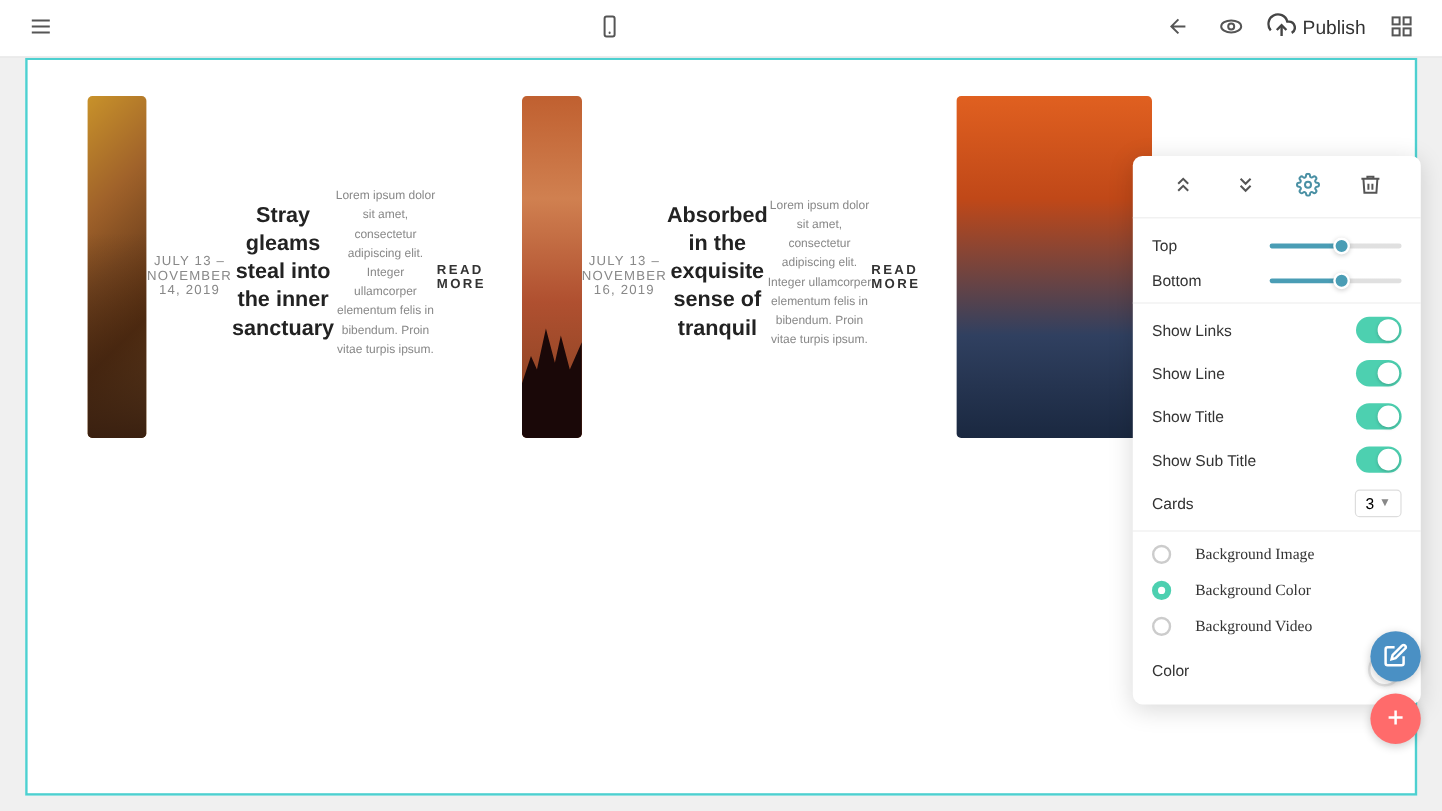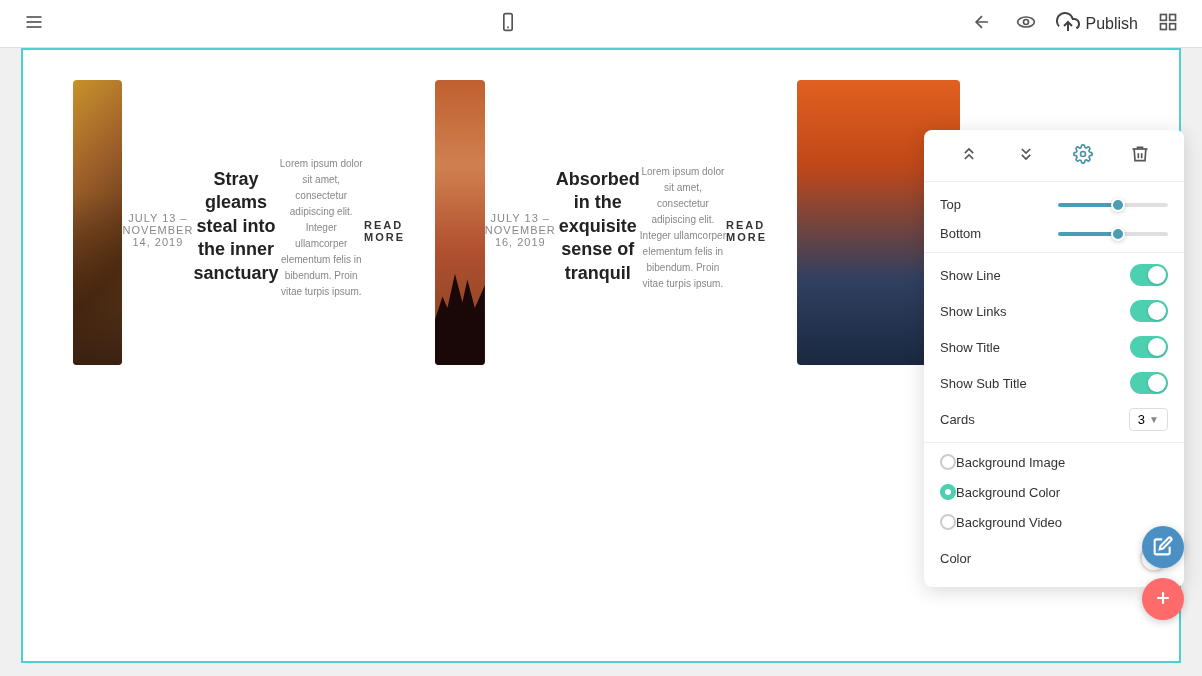--- a/index.html
+++ b/index.html
@@ -141,21 +141,21 @@
     }
 
     
     .floating-toolbar {
       position: absolute;
       top: 82px;
       right: 18px;
       background: #fff;
       border-radius: 8px;
       box-shadow: 0 4px 20px rgba(0,0,0,0.15);
-      width: 260px;
+      width: 240px;
       z-index: 100;
     }
 
     .toolbar-icons {
       display: flex;
       align-items: center;
       justify-content: space-around;
       padding: 10px 16px;
       border-bottom: 1px solid #eee;
     }
@@ -248,22 +248,23 @@
     }
     .cards-select-arrow {
       color: #888;
       font-size: 10px;
     }
 
     
     .radio-row {
       display: flex;
       align-items: center;
-      gap: 0;
+      gap: 20px;
       padding: 7px 16px;
+      font-family: Liberation Serif, serif;
     }
     .radio-circle {
       width: 16px; height: 16px;
       border-radius: 50%;
       border: 2px solid #ccc;
       background: #fff;
       flex-shrink: 0;
     }
     .radio-circle.selected {
       border-color: #4dd0b0;
@@ -485,26 +486,26 @@
         <div class="slider-container">
           <div class="slider-track filled">
             <div class="slider-thumb bottom"></div>
           </div>
         </div>
       </div>
 
       <div class="divider"></div>
 
       <div class="panel-row">
+        <span class="panel-label">Show Links</span>
+        <div class="toggle"></div>
+      </div>
+
+      <div class="panel-row">
         <span class="panel-label">Show Line</span>
-        <div class="toggle"></div>
-      </div>
-
-      <div class="panel-row">
-        <span class="panel-label">Show Links</span>
         <div class="toggle"></div>
       </div>
 
       <div class="panel-row">
         <span class="panel-label">Show Title</span>
         <div class="toggle"></div>
       </div>
 
       <div class="panel-row">
         <span class="panel-label">Show Sub Title</span>

